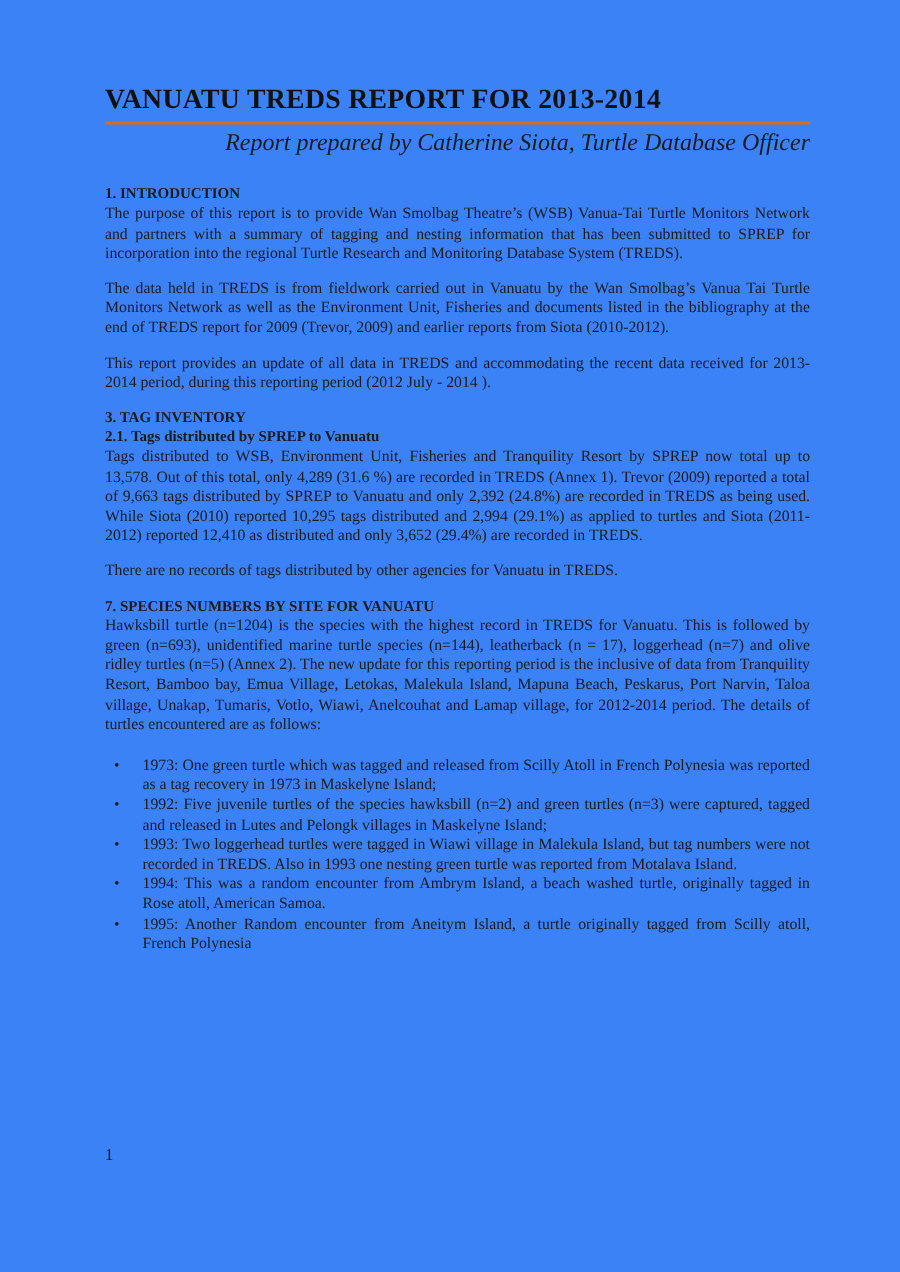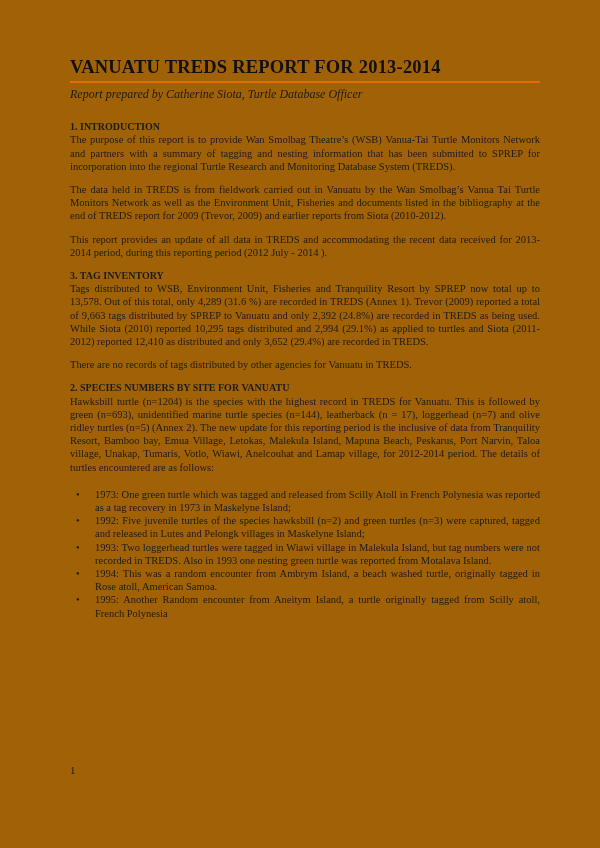--- a/index.html
+++ b/index.html
@@ -1,20 +1,20 @@
 <!DOCTYPE html>
 <html><head>
 <meta charset="utf-8">
 <style>
   html, body { margin: 0; padding: 0; background: #ffffff; }
   .page {
     position: relative;
     width: 600px;
     height: 848px;
-    background: #a16207;
+    background: #3b82f6;
     box-sizing: border-box;
     padding: 56px 60px 0 70px;
     font-family: "Liberation Serif", "DejaVu Serif", serif;
     color: #1b1b1b;
     overflow: hidden;
   }
   .doc-title {
     margin: 0;
     font-size: 18.5px;
     font-weight: bold;
@@ -22,23 +22,24 @@
     line-height: 1.2;
     color: #111111;
   }
   .title-rule {
     height: 0;
     border-bottom: 2px solid #E36C09;
     margin-top: 3px;
   }
   .doc-subtitle {
     font-style: italic;
-    font-size: 12px;
+    font-size: 16px;
     margin-top: 4px;
     margin-bottom: 18px;
+    text-align: right;
   }
   .sec-heading {
     margin: 0;
     font-size: 10px;
     font-weight: bold;
     line-height: 13.2px;
   }
   p.body-par {
     margin: 0 0 10px 0;
     font-size: 10.5px;
@@ -80,25 +81,26 @@
   <div class="title-rule"></div>
   <div class="doc-subtitle">Report prepared by Catherine Siota, Turtle Database Officer</div>
 
   <h2 class="sec-heading">1. INTRODUCTION</h2>
   <p class="body-par">The purpose of this report is to provide Wan Smolbag Theatre’s (WSB) Vanua-Tai Turtle Monitors Network and partners with a summary of tagging and nesting information that has been submitted to SPREP for incorporation into the regional Turtle Research and Monitoring Database System (TREDS).</p>
   <p class="body-par">The data held in TREDS is from fieldwork carried out in Vanuatu by the Wan Smolbag’s  Vanua Tai Turtle Monitors Network as well as the Environment Unit, Fisheries and documents listed in the bibliography at the end of TREDS report for 2009 (Trevor, 2009) and earlier reports from Siota (2010-2012).</p>
   <p class="body-par">This report provides an update of all data in TREDS and accommodating the recent data received for 2013- 2014 period, during this reporting period (2012 July - 2014 ).</p>
 
   <h2 class="sec-heading">3. TAG INVENTORY</h2>
 
+  <h2 class="sec-heading">2.1. Tags distributed by SPREP to Vanuatu</h2>
   <p class="body-par">Tags distributed to WSB, Environment Unit, Fisheries and Tranquility Resort by SPREP now total up to 13,578.  Out of this total, only 4,289 (31.6 %) are recorded in TREDS (Annex 1). Trevor (2009) reported a total of 9,663 tags distributed by SPREP to Vanuatu and only 2,392 (24.8%) are recorded in TREDS as being used. While Siota (2010) reported 10,295 tags distributed and 2,994 (29.1%) as applied to turtles and Siota (2011-2012) reported 12,410 as distributed and only 3,652 (29.4%) are recorded in TREDS.</p>
 
   <p class="body-par">There are no records of tags distributed by other agencies for Vanuatu  in TREDS.</p>
 
-  <h2 class="sec-heading">2. SPECIES NUMBERS BY SITE FOR VANUATU</h2>
+  <h2 class="sec-heading">7. SPECIES NUMBERS BY SITE FOR VANUATU</h2>
   <p class="body-par no-gap">Hawksbill turtle (n=1204) is the species with the highest record in TREDS for Vanuatu. This is followed by green (n=693), unidentified marine turtle species (n=144), leatherback (n = 17), loggerhead (n=7) and olive ridley turtles (n=5) (Annex 2).  The new update for this reporting period is the inclusive of data from Tranquility Resort, Bamboo bay, Emua Village, Letokas, Malekula Island, Mapuna Beach, Peskarus, Port Narvin, Taloa village, Unakap, Tumaris, Votlo, Wiawi, Anelcouhat and Lamap village,  for 2012-2014 period. The details of turtles encountered are as follows:</p>
 
   <ul class="bullet-list">
     <li>
       <span class="bullet-glyph">•</span><span class="bullet-year">1973:</span><span> One green turtle which was tagged and released from Scilly Atoll in French Polynesia was reported as a tag recovery in 1973 in Maskelyne Island;</span>
     </li>
     <li>
       <span class="bullet-glyph">•</span><span class="bullet-year">1992:</span><span> Five juvenile turtles of the species hawksbill (n=2) and green turtles (n=3) were captured, tagged and released in Lutes and Pelongk villages in Maskelyne Island;</span>
     </li>
     <li>

